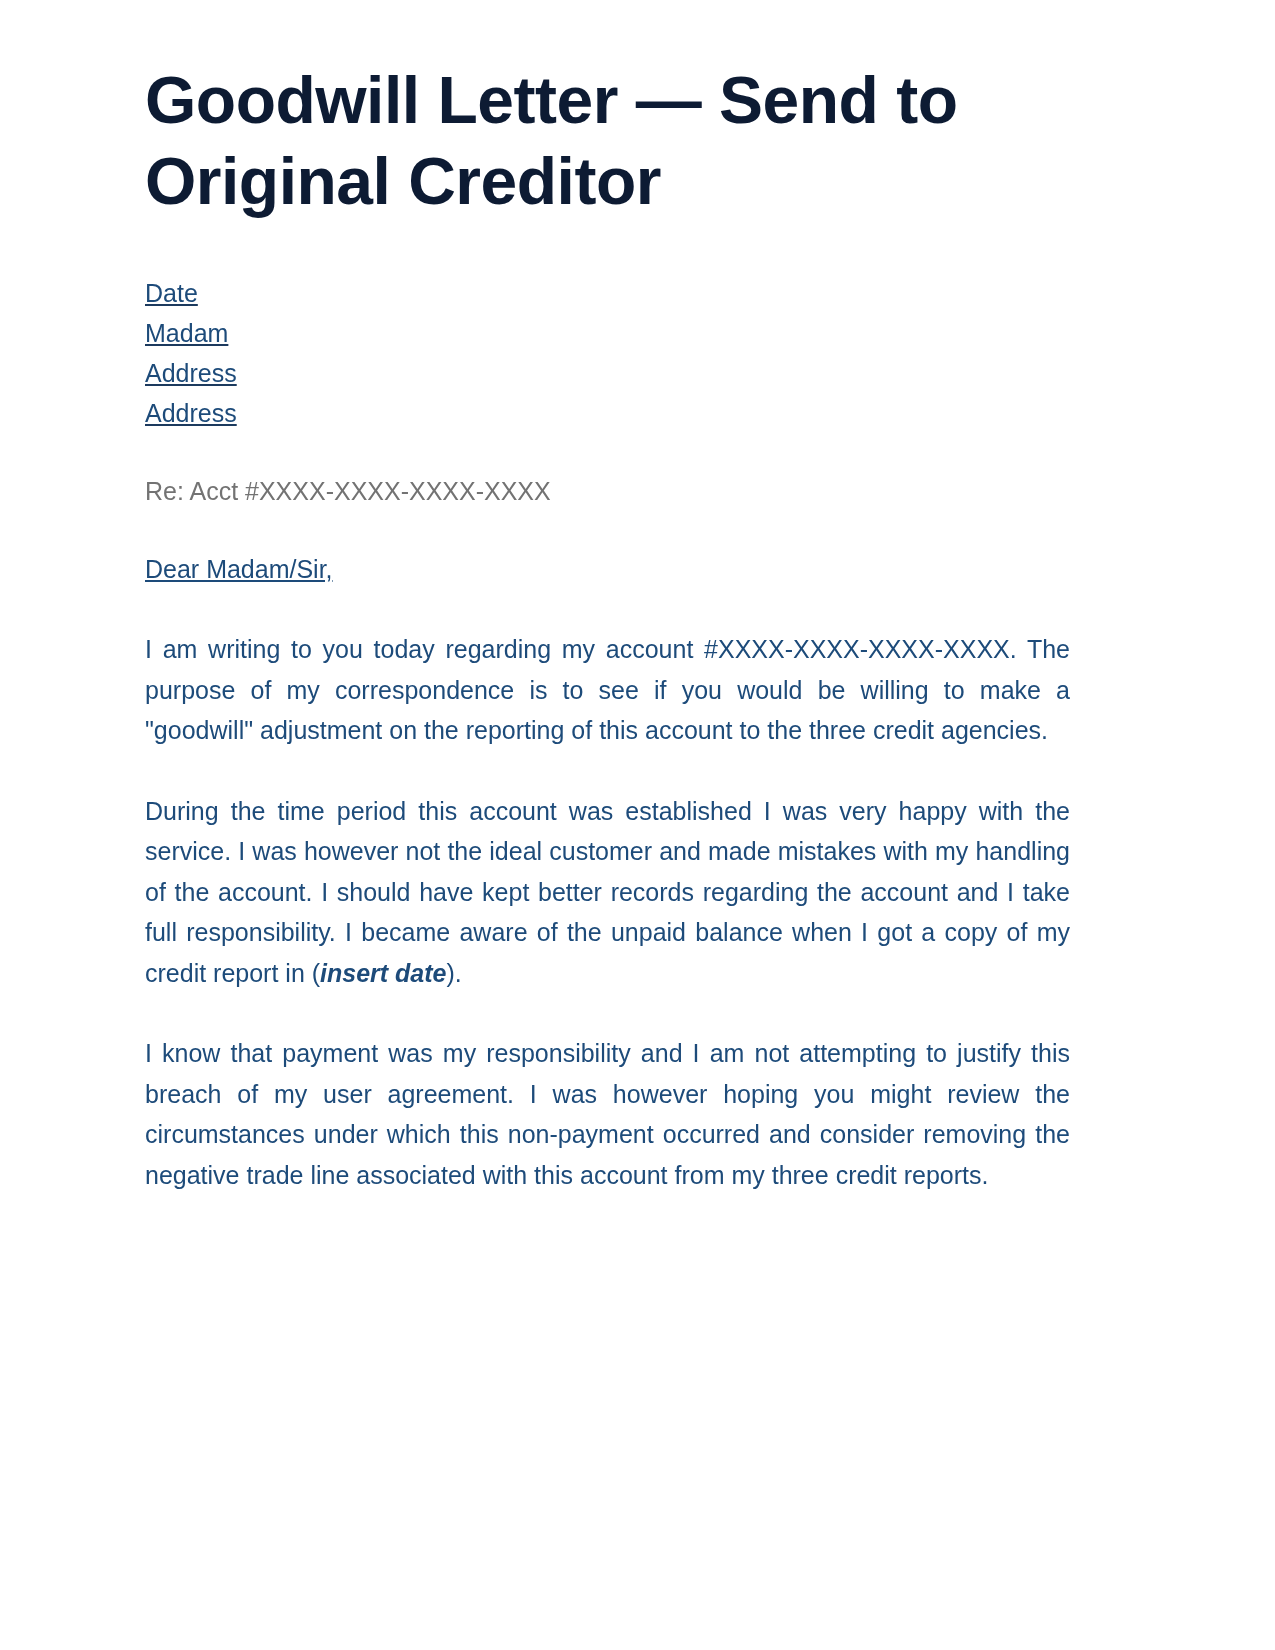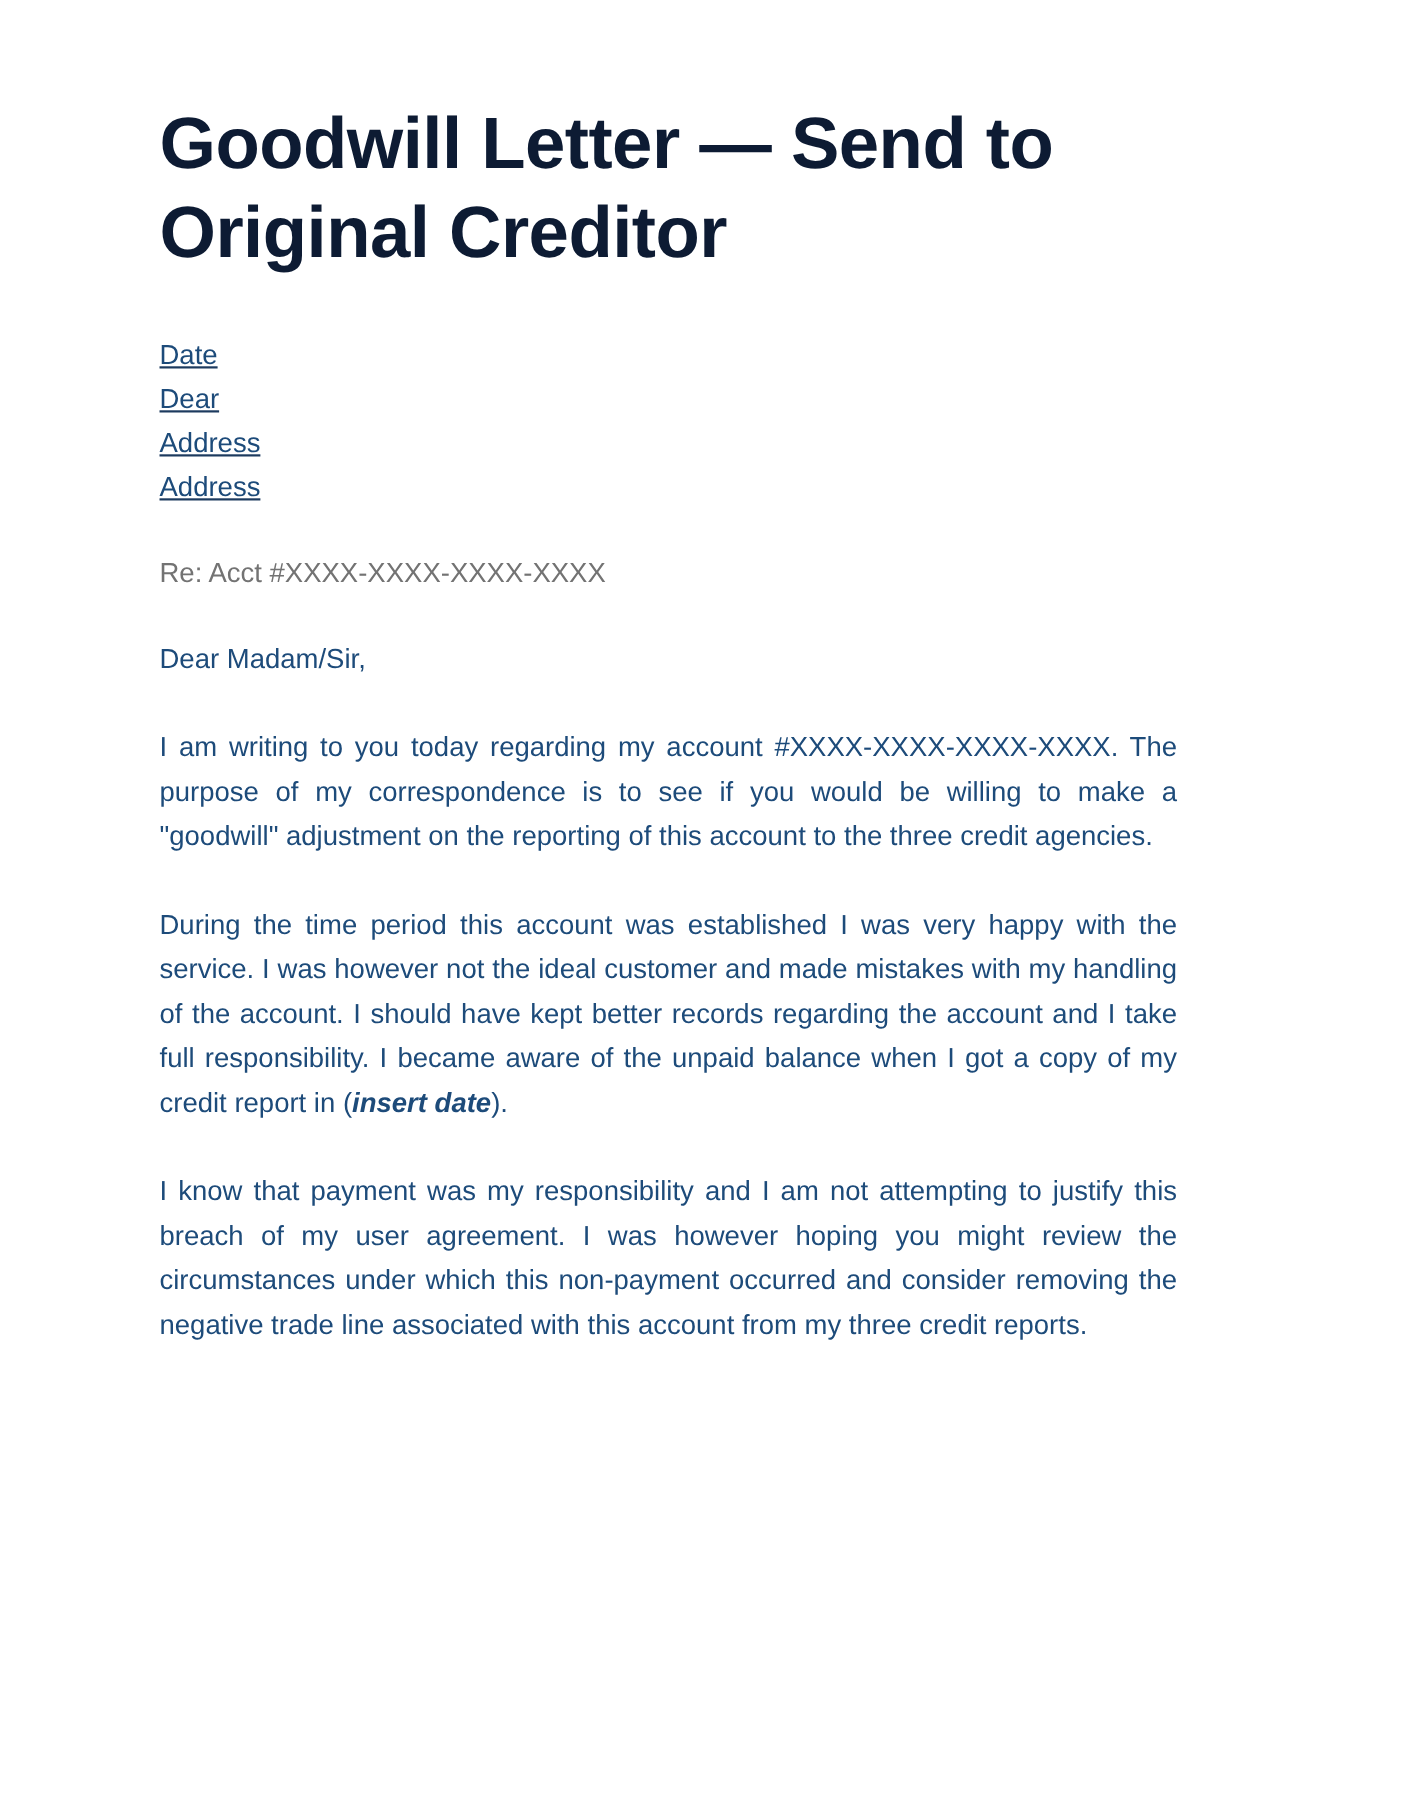--- a/index.html
+++ b/index.html
@@ -13,21 +13,21 @@
     font-family: "Liberation Sans", sans-serif;
     color: #1c3a5e;
     -webkit-font-smoothing: antialiased;
   }
   .page {
     position: relative;
     width: 1275px;
     height: 1650px;
     background: #ffffff;
     box-sizing: border-box;
-    padding: 90px 205px 0 145px;
+    padding: 60px 205px 0 145px;
   }
   .doc-title {
     font-size: 66px;
     line-height: 1.22;
     font-weight: bold;
     color: #0d1b33;
     letter-spacing: -0.5px;
     margin: 0 0 52px 0;
   }
   .addr-block {
@@ -44,20 +44,21 @@
     font-size: 25px;
     line-height: 1.6;
     color: #737373;
     margin-bottom: 38px;
   }
   .salutation {
     font-size: 25px;
     line-height: 1.6;
     color: #1d4b7a;
     margin-bottom: 40px;
+    text-decoration: underline;
   }
   .body-para {
     font-size: 25px;
     line-height: 1.62;
     color: #1d4b7a;
     text-align: justify;
     margin: 0 0 40px 0;
   }
   .body-para:last-child {
     margin-bottom: 18px;
@@ -69,21 +70,21 @@
 </style>
 </head>
 <body>
 
 <div class="page">
 
   <h1 class="doc-title">Goodwill Letter — Send to Original Creditor</h1>
 
   <div class="addr-block">
     <div class="addr-line">Date</div>
-    <div class="addr-line">Dear</div>
+    <div class="addr-line">Madam</div>
     <div class="addr-line">Address</div>
     <div class="addr-line">Address</div>
   </div>
 
   <div class="ref-line">Re: Acct #XXXX-XXXX-XXXX-XXXX</div>
 
   <div class="salutation">Dear Madam/Sir,</div>
 
   <p class="body-para">I am writing to you today regarding my account #XXXX-XXXX-XXXX-XXXX. The purpose of my correspondence is to see if you would be willing to make a "goodwill" adjustment on the reporting of this account to the three credit agencies.</p>
 

